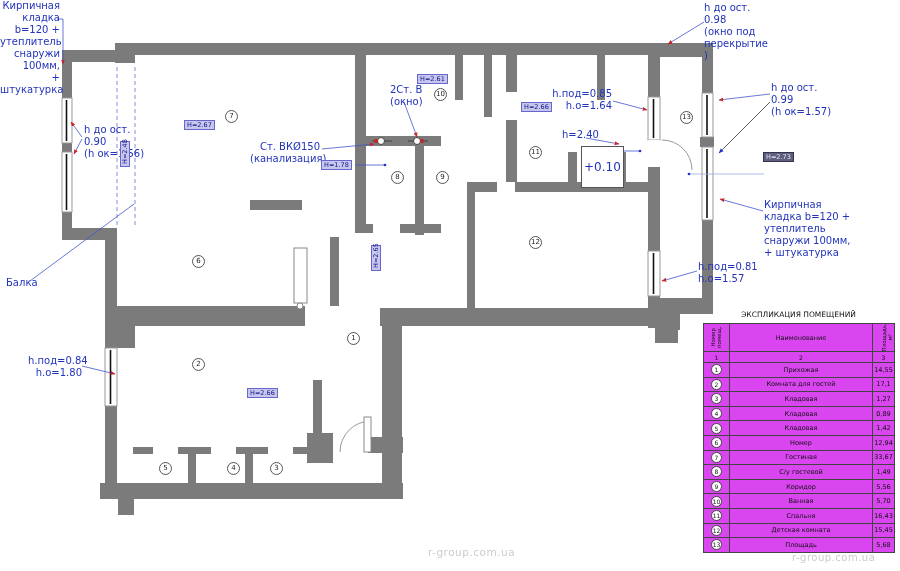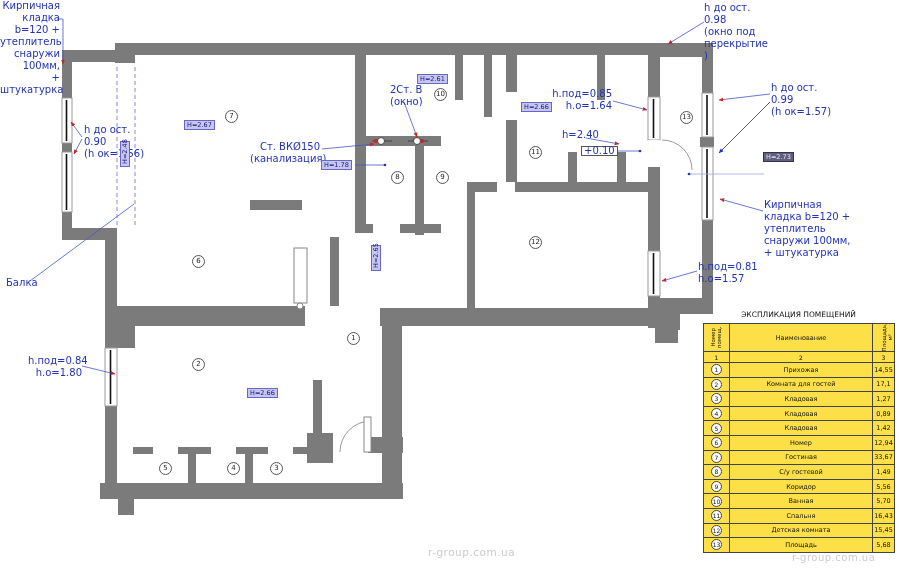--- a/index.html
+++ b/index.html
@@ -4,25 +4,25 @@
 <style>
   *{margin:0;padding:0;box-sizing:border-box}
   html,body{width:900px;height:571px}
   body{position:relative;background:#fff;font-family:"DejaVu Sans",sans-serif;overflow:hidden}
   svg.plan{position:absolute;left:0;top:0}
   .lbl{position:absolute;font-size:10px;line-height:1.2;color:#2233bb;white-space:pre-line}
   .lbl.r{text-align:right}
   .hl{position:absolute;font-size:6.5px;color:#11118a;background:#c7c7ee;border:1px solid #6666cc;padding:0 2px;line-height:8px;white-space:nowrap}
   .hl.dark{background:#5f5f7d;color:#e6e6f8;border-color:#33334d}
   .vert{width:26px;text-align:center;transform:rotate(-90deg);transform-origin:center}
-  .box010{position:absolute;font-size:10px;color:#2233bb;border:1px solid #555;background:#fff;padding:0 2px;line-height:8px;white-space:nowrap}
+  .box010{position:absolute;font-size:12px;color:#2233bb;border:1px solid #555;background:#fff;padding:16px 2px;line-height:8px;white-space:nowrap}
   .circ{position:absolute;width:13px;height:13px;border:1px solid #555;border-radius:50%;background:#fff;font-size:7px;line-height:11px;text-align:center;color:#222}
   .wm{position:absolute;color:#cccccc;font-size:10.5px;letter-spacing:.5px}
   .ttl{position:absolute;left:703px;top:310px;width:191px;text-align:center;font-size:7.5px;color:#111;white-space:nowrap}
-  table.exp{position:absolute;left:703px;top:323px;width:191px;border-collapse:collapse;table-layout:fixed;background:#fde047}
+  table.exp{position:absolute;left:703px;top:323px;width:191px;border-collapse:collapse;table-layout:fixed;background:#d946ef}
   .exp td,.exp th{border:1px solid #444;font-size:6.5px;color:#111;text-align:center;vertical-align:middle;padding:0;font-weight:normal;height:14.6px;overflow:hidden}
   .exp tr.hrow th{height:28px}
   .exp tr.nrow td{height:11px;font-size:6px}
   .exp .tcirc{display:inline-block;width:11px;height:11px;border:1px solid #444;border-radius:50%;font-size:6px;line-height:10px;background:#fff}
   .exp .rot{display:inline-block;transform:rotate(-90deg);white-space:pre-line;font-size:5.5px;line-height:1.15}
   .exp tr.total td.b{font-weight:bold}
 </style>
 </head>
 <body>
 

